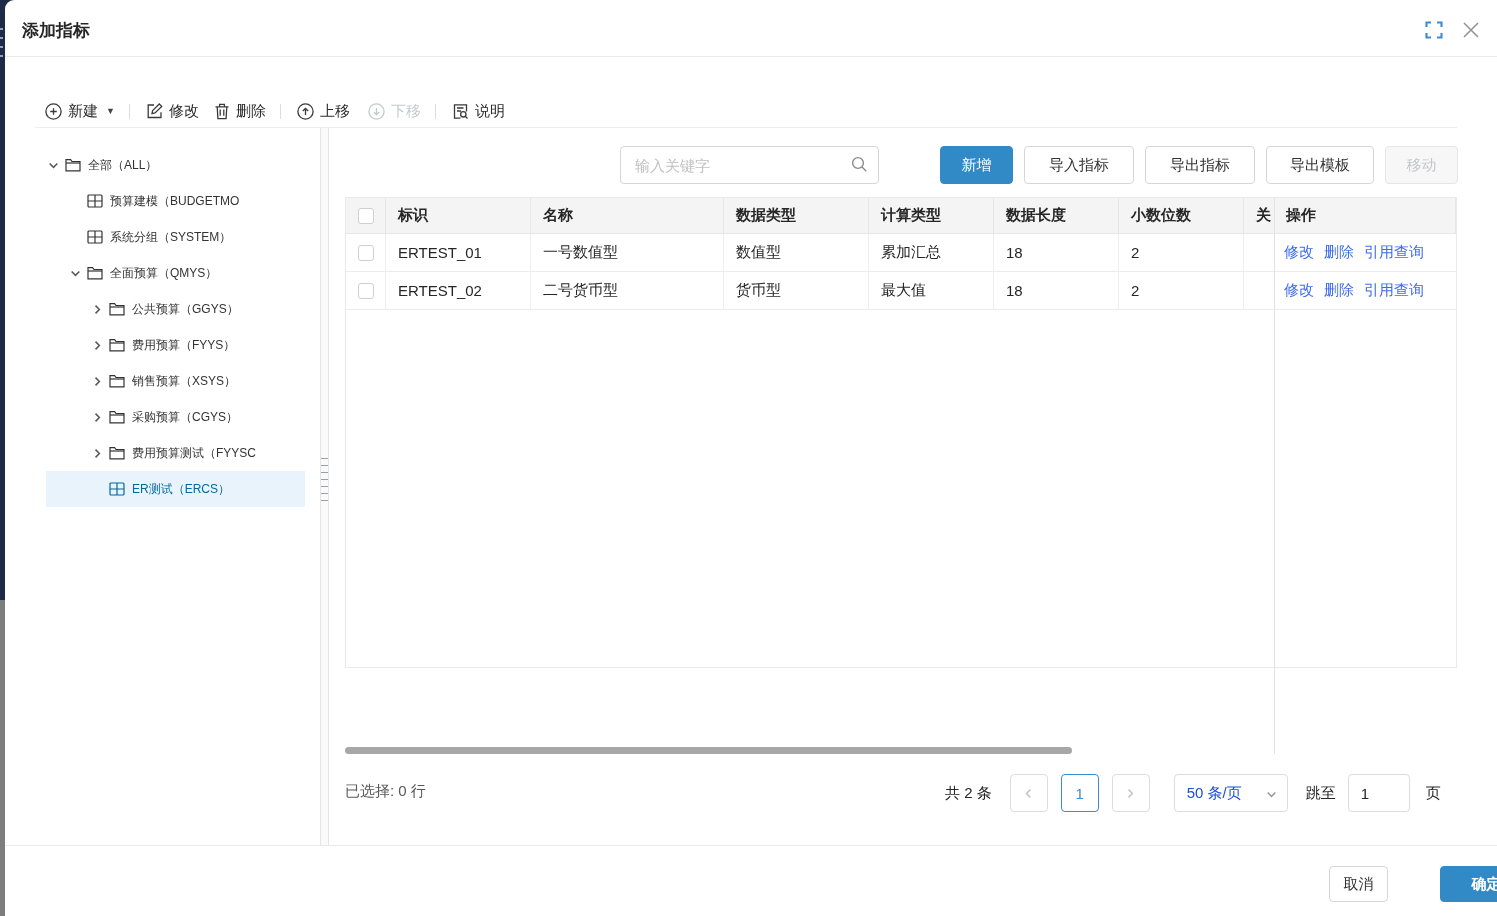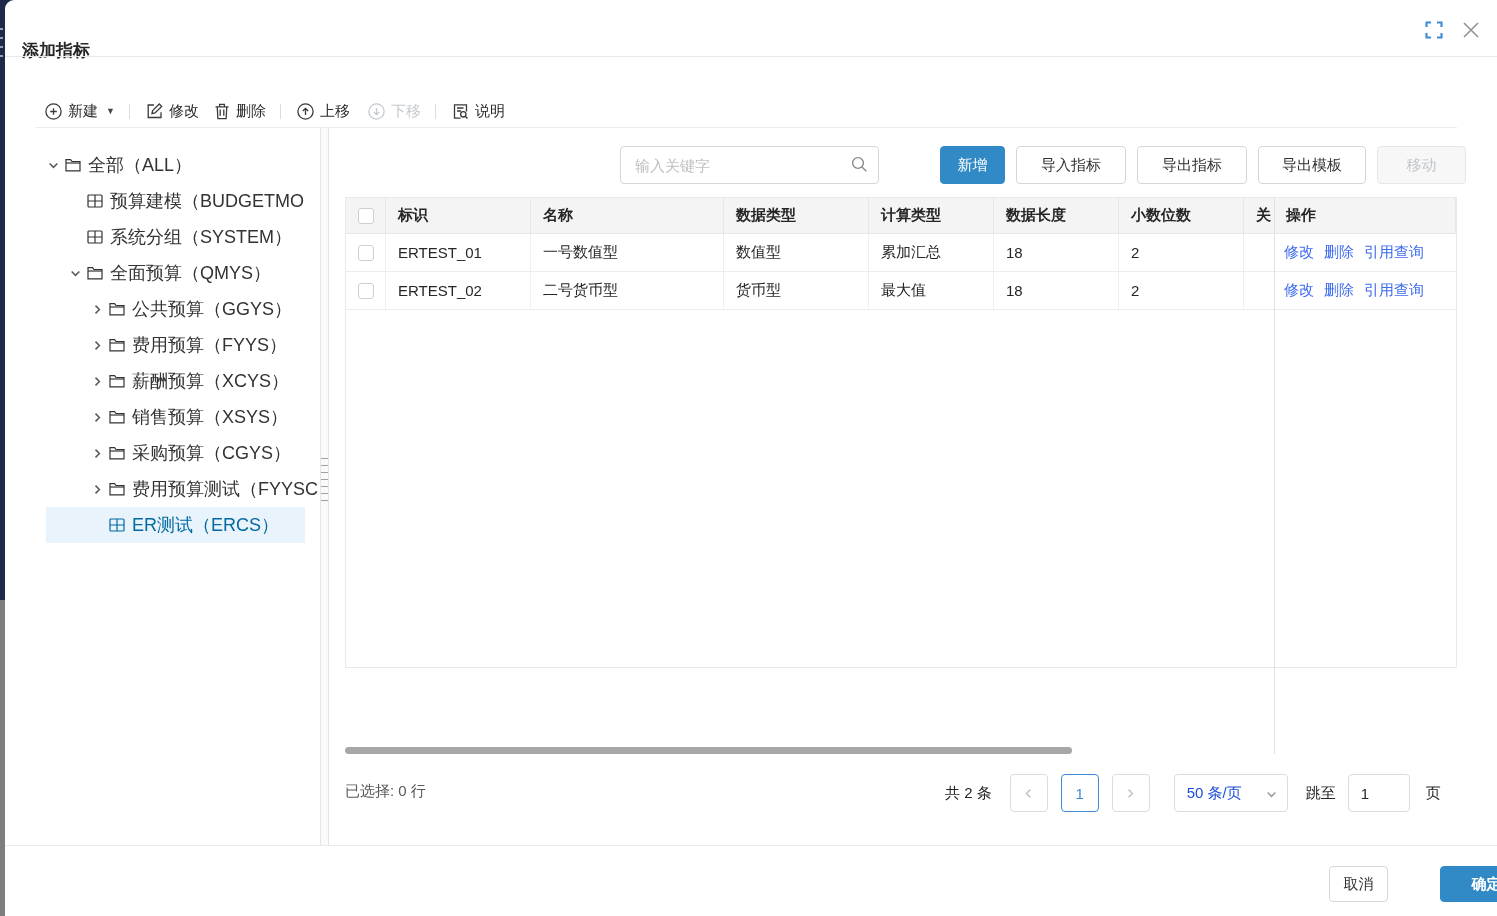--- a/index.html
+++ b/index.html
@@ -8,38 +8,38 @@
   .abs { position:absolute; }
 
   
   #corner-dark { left:0; top:0; width:20px; height:20px; background:#1e2a47; }
   #modal-surface { left:5px; top:0; width:1492px; height:916px; background:#fff; border-top-left-radius:9px; }
   #left-strip-top { left:0; top:0; width:5px; height:600px; background:#1e2a47; }
   #left-strip-bottom { left:0; top:600px; width:5px; height:316px; background:#7d7d7d; }
   .ham { left:0; width:3px; height:2px; background:#95a0b4; }
 
   
-  #modal-title { left:22px; top:19px; font-size:17px; font-weight:600; color:#262626;margin-top:20px; }
+  #modal-title { left:22px; top:19px; font-size:17px; font-weight:600; color:#262626; }
   #fullscreen-btn { left:1424px; top:20px; width:20px; height:20px; color:#3d8bd4; cursor:pointer; }
   #close-btn { left:1460px; top:19px; width:22px; height:22px; color:#949494; cursor:pointer; }
   #header-divider { left:5px; top:56px; width:1492px; height:1px; background:#e9e9e9; }
 
   
   #toolbar { left:45px; top:94px; height:34px; display:flex; align-items:center; font-size:15px; color:#2b2b2b; }
   .tb-item { display:flex; align-items:center; gap:6px; cursor:pointer; white-space:nowrap; }
   .tb-item .ic { display:inline-flex; }
   .tb-sep { width:1px; height:15px; background:#dcdcdc; margin:0 16px 0 14px; }
   .tb-caret { font-size:9px; color:#444; margin-left:2px; }
   .tb-disabled { color:#c5c9cf; cursor:default; }
   .ml15 { margin-left:15px; } .ml18 { margin-left:18px; }
   #toolbar-underline { left:35px; top:127px; width:1422px; height:1px; background:#ededed; }
 
   
   #tree { left:35px; top:147px; width:284px; }
-  .tree-row { height:36px; display:flex; align-items:center; font-size:18px; color:#333; cursor:pointer; white-space:nowrap; overflow:hidden; }
+  .tree-row { height:36px; display:flex; align-items:center; font-size:12px; color:#333; cursor:pointer; white-space:nowrap; overflow:hidden; }
   .lvl0 { padding-left:13px; } .lvl1 { padding-left:35px; } .lvl2 { padding-left:57px; }
   .slot { width:17px; flex:0 0 17px; display:inline-flex; align-items:center; }
   .tree-ic { width:18px; flex:0 0 18px; margin-right:5px; display:inline-flex; align-items:center; }
   .tree-lbl { overflow:hidden; white-space:nowrap; }
   .tree-row.selected { background:#e8f3fb; color:#0369a1; margin-left:11px; margin-right:14px; }
   .tree-row.selected.lvl2 { padding-left:46px; }
 
   
   #resizer { left:320px; top:128px; width:9px; height:717px; background:#fafafa;
     border-left:1px solid #e5e5e5; border-right:1px solid #e5e5e5; cursor:col-resize; }
@@ -50,21 +50,21 @@
   #search-wrap { left:620px; top:146px; width:259px; height:38px; }
   #search-input { width:100%; height:100%; border:1px solid #d6d6d6; border-radius:4px;
     padding:0 36px 0 14px; font-size:15px; color:#333; outline:none; font-family:inherit; }
   #search-input::placeholder { color:#c0c0c0; }
   #search-icon { position:absolute; right:11px; top:10px; color:#8a8a8a; }
   #action-buttons { left:940px; top:146px; display:flex; gap:11px; }
   .btn { height:38px; border-radius:4px; font-size:15px; display:flex; align-items:center; justify-content:center;
     border:1px solid #d6d6d6; background:#fff; color:#333; cursor:pointer; font-family:inherit; }
   .btn-primary { background:#3189c6; border-color:#3189c6; color:#fff; }
   .btn-disabled { background:#f7f7f7; border-color:#e6e6e6; color:#c2c6cc; cursor:default; }
-  .w73{width:65px}.w110{width:110px}.w108{width:108px}.w72{width:89px}
+  .w73{width:73px}.w110{width:110px}.w108{width:108px}.w72{width:73px}
 
   
   #table { left:345px; top:197px; width:1112px; height:471px; background:#fff;
     border:1px solid #e9e9e9; }
   .t-grid { display:grid; grid-template-columns:40px 145px 193px 145px 125px 125px 125px 30px 182px; }
   .t-head { height:36px; background:#f4f4f5; font-weight:700; font-size:15px; color:#262626; }
   .t-row { height:38px; font-size:15px; color:#262626; border-bottom:1px solid #ececec; background:#fff; }
   .cell { display:flex; align-items:center; padding-left:12px; overflow:hidden; white-space:nowrap;
     border-right:1px solid #efefef; }
   .t-head .cell { border-right:1px solid #e7e7e7; border-bottom:1px solid #e7e7e7; }
@@ -258,34 +258,20 @@
           <path d="M3.2 1.5L6.7 5 3.2 8.5"></path>
         </svg>
       </span>
     <span class="tree-ic">
       <svg width="16" height="14" viewBox="0 0 16 14" fill="none" stroke="currentColor" stroke-width="1.2">
           <path d="M1 12.8V1.6h4.6l1.4 1.9H15v9.3z"></path>
           <path d="M1 5h14"></path>
         </svg>
       </span>
     <span class="tree-lbl">费用预算（FYYS）</span>
-  </div>
-  <div class="tree-row lvl2">
-    <span class="slot">
-      <svg width="11" height="11" viewBox="0 0 10 10" fill="none" stroke="#595959" stroke-width="1.4">
-          <path d="M3.2 1.5L6.7 5 3.2 8.5"></path>
-        </svg>
-      </span>
-    <span class="tree-ic">
-      <svg width="16" height="14" viewBox="0 0 16 14" fill="none" stroke="currentColor" stroke-width="1.2">
-          <path d="M1 12.8V1.6h4.6l1.4 1.9H15v9.3z"></path>
-          <path d="M1 5h14"></path>
-        </svg>
-      </span>
-    <span class="tree-lbl">薪酬预算（XCYS）</span>
   </div>
   <div class="tree-row lvl2">
     <span class="slot">
       <svg width="11" height="11" viewBox="0 0 10 10" fill="none" stroke="#595959" stroke-width="1.4">
           <path d="M3.2 1.5L6.7 5 3.2 8.5"></path>
         </svg>
       </span>
     <span class="tree-ic">
       <svg width="16" height="14" viewBox="0 0 16 14" fill="none" stroke="currentColor" stroke-width="1.2">
           <path d="M1 12.8V1.6h4.6l1.4 1.9H15v9.3z"></path>

